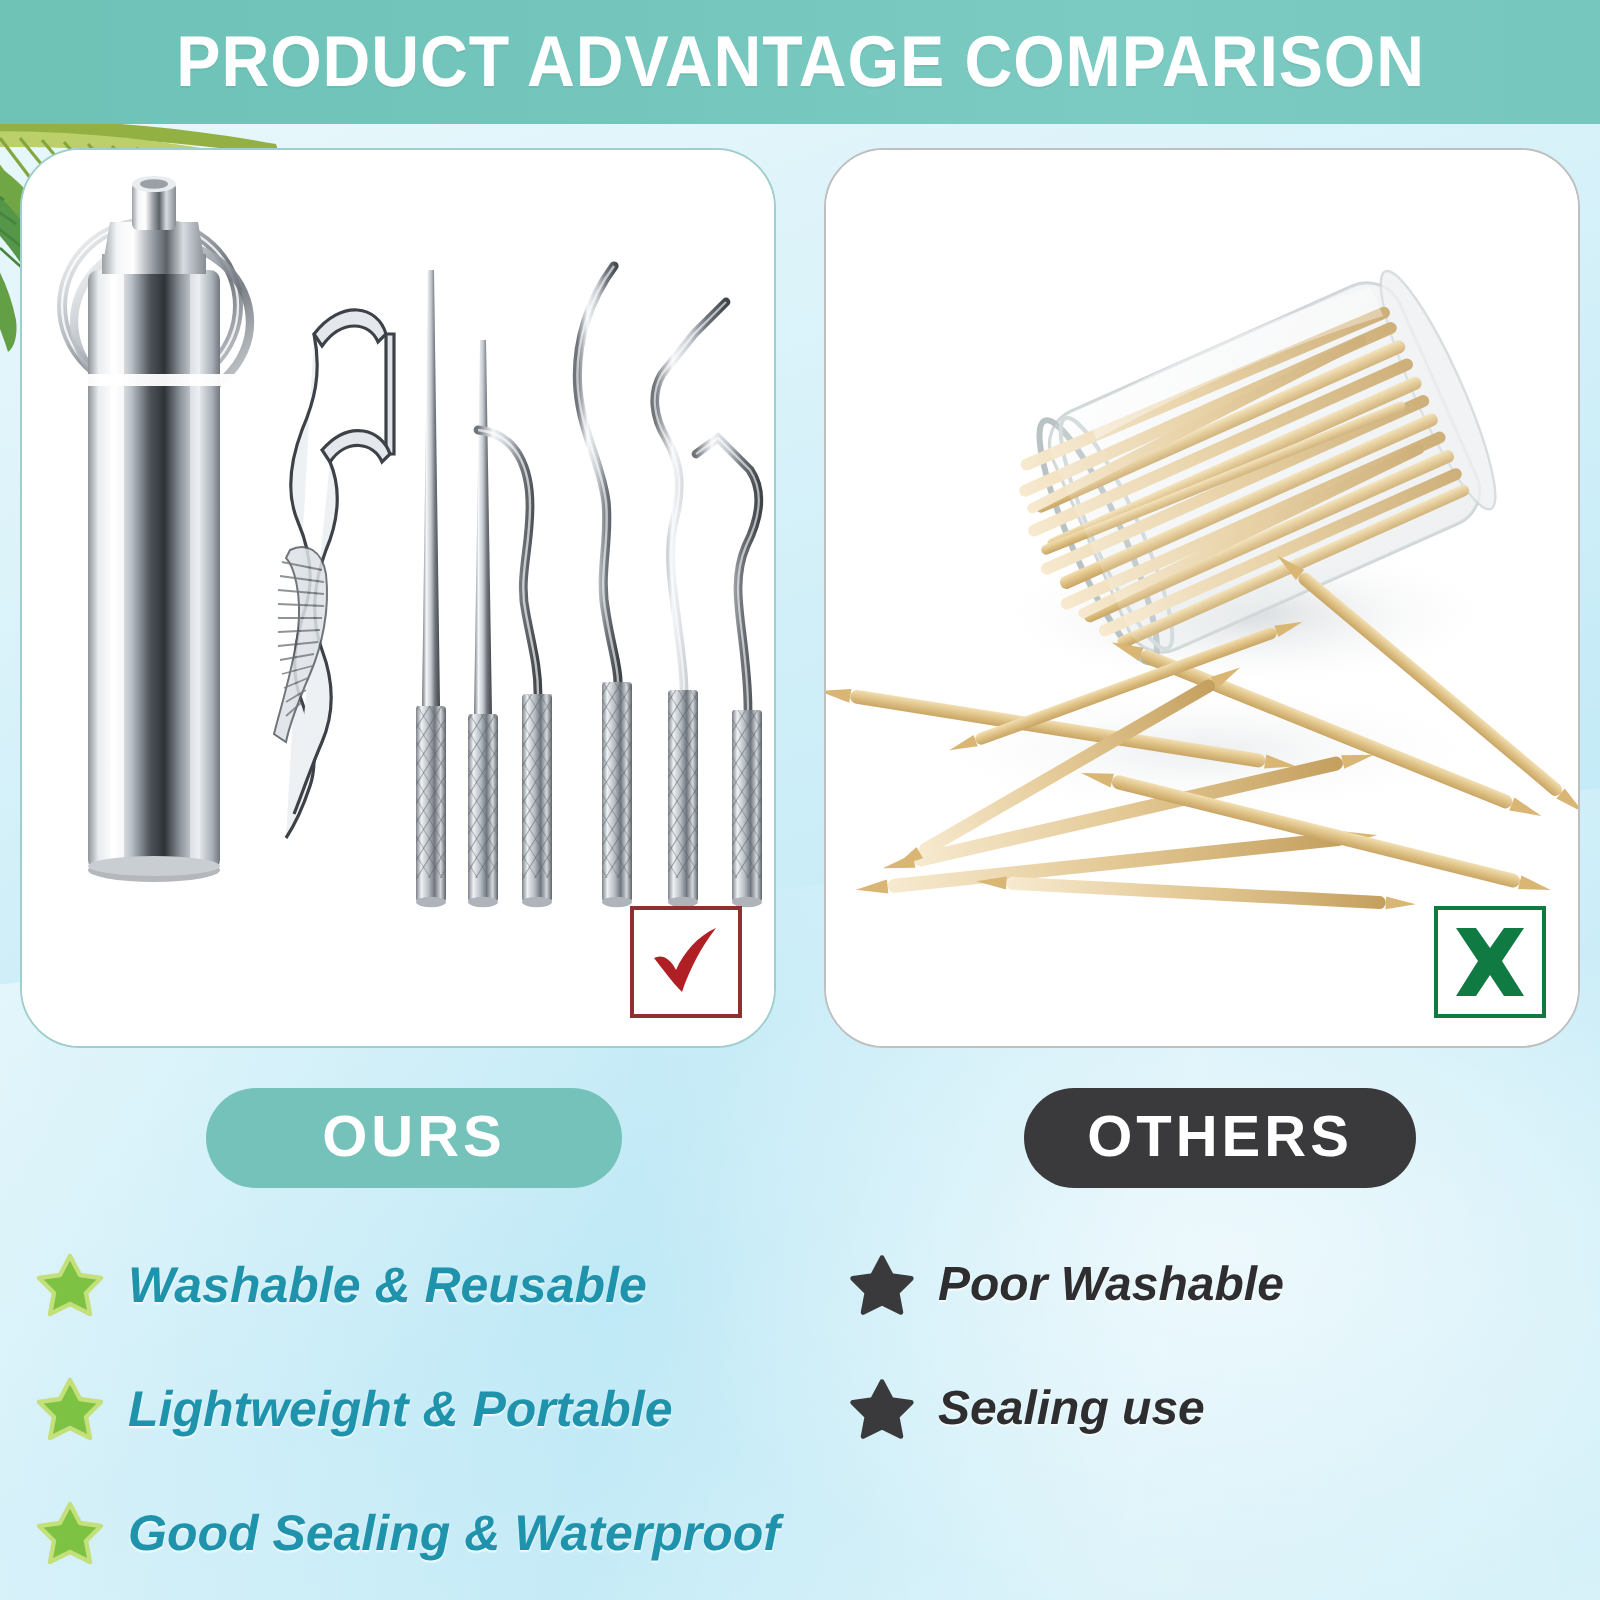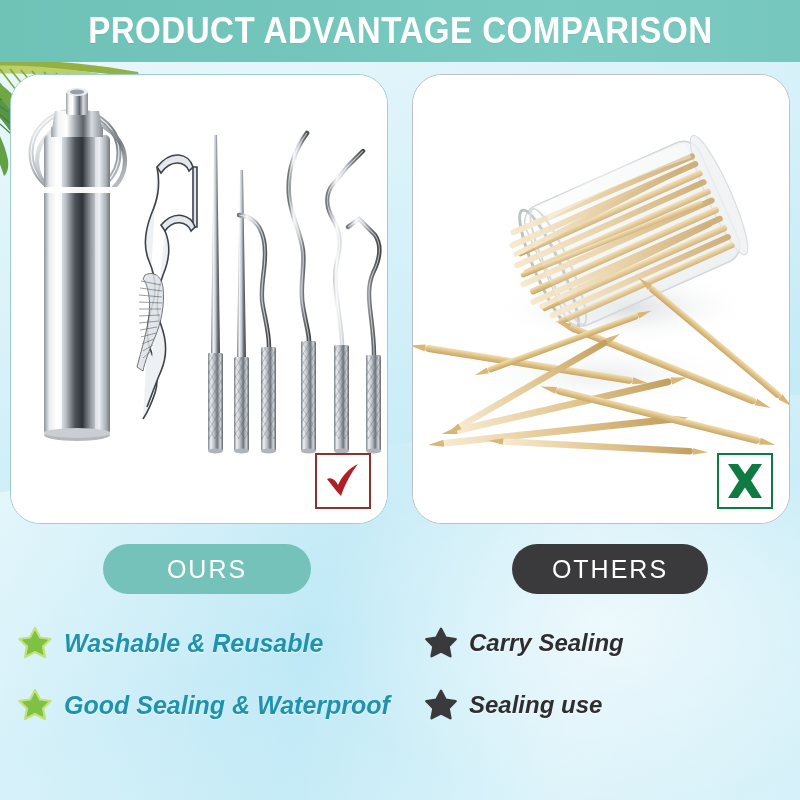--- a/index.html
+++ b/index.html
@@ -73,21 +73,21 @@
   }
   .badge.check{border:2.5px solid #8d3030;}
   .badge.cross{border:2.5px solid #0f7a42;}
   .badge svg{display:block;}
 
   
   .labels{position:absolute;left:0;top:540px;width:800px;height:60px;z-index:5;}
   .pill{
     position:absolute;height:50px;border-radius:26px;
     display:flex;align-items:center;justify-content:center;
-    color:#ffffff;font-size:25px;font-weight:normal;letter-spacing:2px;
+    color:#ffffff;font-size:29px;font-weight:bold;letter-spacing:2px;
   }
   .pill.ours{left:103px;width:208px;background:#74c2b9;top:4px;}
   .pill.others{left:512px;width:196px;background:#3a3a3c;top:4px;}
 
   
   .lists{position:absolute;left:0;top:612px;width:800px;height:188px;z-index:5;text-align:center;}
   .col{position:absolute;top:0;}
   .col.ours{left:18px;width:400px;}
   .col.others{left:425px;width:375px;}
   .row{
@@ -455,30 +455,36 @@
       <div class="row">
         <svg class="star" width="34" height="34" viewBox="0 0 34 34">
           <path d="M17 2 L22 11.5 L32.5 13 L25 20.5 L27 31 L17 26 L7 31 L9 20.5 L1.5 13 L12 11.5 Z" fill="#7DC242" stroke="#c3e07a" stroke-width="2.2" stroke-linejoin="round"></path>
         </svg>
         <span class="txt">Washable &amp; Reusable</span>
       </div>
       <div class="row">
         <svg class="star" width="34" height="34" viewBox="0 0 34 34">
           <path d="M17 2 L22 11.5 L32.5 13 L25 20.5 L27 31 L17 26 L7 31 L9 20.5 L1.5 13 L12 11.5 Z" fill="#7DC242" stroke="#c3e07a" stroke-width="2.2" stroke-linejoin="round"></path>
         </svg>
+        <span class="txt">Lightweight &amp; Portable</span>
+      </div>
+      <div class="row">
+        <svg class="star" width="34" height="34" viewBox="0 0 34 34">
+          <path d="M17 2 L22 11.5 L32.5 13 L25 20.5 L27 31 L17 26 L7 31 L9 20.5 L1.5 13 L12 11.5 Z" fill="#7DC242" stroke="#c3e07a" stroke-width="2.2" stroke-linejoin="round"></path>
+        </svg>
         <span class="txt">Good Sealing &amp; Waterproof</span>
       </div>
     </div>
 
     <div class="col others">
       <div class="row">
         <svg class="star" width="32" height="32" viewBox="0 0 34 34">
           <path d="M17 2 L22 11.5 L32.5 13 L25 20.5 L27 31 L17 26 L7 31 L9 20.5 L1.5 13 L12 11.5 Z" fill="#3a3a3c" stroke="#3a3a3c" stroke-width="2.6" stroke-linejoin="round"></path>
         </svg>
-        <span class="txt">Carry Sealing</span>
+        <span class="txt">Poor Washable</span>
       </div>
       <div class="row">
         <svg class="star" width="32" height="32" viewBox="0 0 34 34">
           <path d="M17 2 L22 11.5 L32.5 13 L25 20.5 L27 31 L17 26 L7 31 L9 20.5 L1.5 13 L12 11.5 Z" fill="#3a3a3c" stroke="#3a3a3c" stroke-width="2.6" stroke-linejoin="round"></path>
         </svg>
         <span class="txt">Sealing use</span>
       </div>
     </div>
 
   </div>

